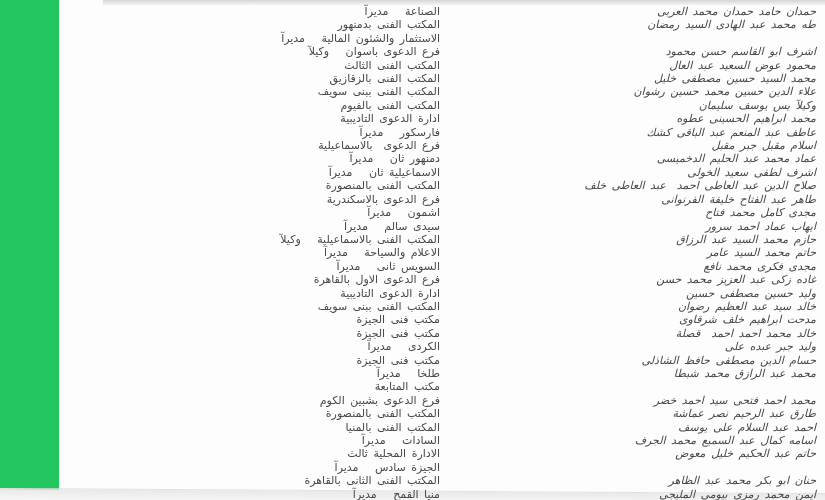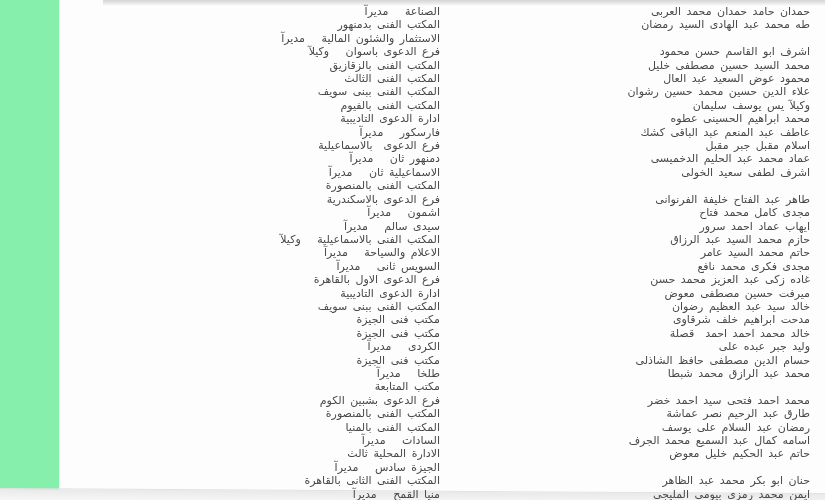--- a/index.html
+++ b/index.html
@@ -4,21 +4,21 @@
 <style>
   html, body {
     margin: 0;
     padding: 0;
     background: #ffffff;
   }
   .page {
     position: relative;
     width: 825px;
     height: 500px;
-    background: #86efac;
+    background: #22c55e;
     overflow: hidden;
     font-family: "DejaVu Sans", sans-serif;
   }
   
   .scan-area {
     position: absolute;
     left: 59px;
     top: 0;
     right: 0;
     bottom: 0;
@@ -67,21 +67,21 @@
   .cell {
     position: absolute;
     direction: rtl;
     unicode-bidi: plaintext;
     white-space: pre;
     font-size: 11px;
     line-height: 13.42px;
     color: #484848;
     word-spacing: 2px;
   }
-  .cell.name   { right: 15px; }
+  .cell.name   { right: 9px; font-style: italic; }
   .cell.assign { right: 385px; }
 </style>
 </head>
 <body>
 
 <div class="page">
   <div class="scan-area"></div>
   <div class="edge-line"></div>
   <div class="top-shadow"></div>
   <div class="bottom-edge"></div>
@@ -96,28 +96,28 @@
     <span class="cell name">طه محمد عبد الهادى السيد رمضان</span>
   </div>
       <div class="row">
     <span class="cell assign">الاستثمار والشئون المالية   مديرآ</span>
   </div>
       <div class="row">
     <span class="cell assign">فرع الدعوى باسوان   وكيلآ</span>
     <span class="cell name">اشرف ابو القاسم حسن محمود</span>
   </div>
       <div class="row">
+    <span class="cell assign">المكتب الفنى الثالث</span>
+    <span class="cell name">محمود عوض السعيد عبد العال</span>
+  </div>
+      <div class="row">
     <span class="cell assign">المكتب الفنى بالزقازيق</span>
     <span class="cell name">محمد السيد حسين مصطفى خليل</span>
   </div>
       <div class="row">
-    <span class="cell assign">المكتب الفنى الثالث</span>
-    <span class="cell name">محمود عوض السعيد عبد العال</span>
-  </div>
-      <div class="row">
     <span class="cell assign">المكتب الفنى ببنى سويف</span>
     <span class="cell name">علاء الدين حسين محمد حسين رشوان</span>
   </div>
       <div class="row">
     <span class="cell assign">المكتب الفنى بالفيوم</span>
     <span class="cell name">وكيلآ يس يوسف سليمان</span>
   </div>
       <div class="row">
     <span class="cell assign">ادارة الدعوى التاديبية</span>
     <span class="cell name">محمد ابراهيم الحسينى عطوه</span>
@@ -133,20 +133,21 @@
       <div class="row">
     <span class="cell assign">دمنهور ثان   مديرآ</span>
     <span class="cell name">عماد محمد عبد الحليم الدخميسى</span>
   </div>
       <div class="row">
     <span class="cell assign">الاسماعيلية ثان   مديرآ</span>
     <span class="cell name">اشرف لطفى سعيد الخولى</span>
   </div>
       <div class="row">
     <span class="cell assign">المكتب الفنى بالمنصورة</span>
+    <span class="cell name">صلاح الدين عبد العاطى احمد  عبد العاطى خلف</span>
   </div>
       <div class="row">
     <span class="cell assign">فرع الدعوى بالاسكندرية</span>
     <span class="cell name">طاهر عبد الفتاح خليفة الفرنوانى</span>
   </div>
       <div class="row">
     <span class="cell assign">اشمون   مديرآ</span>
     <span class="cell name">مجدى كامل محمد فتاح</span>
   </div>
       <div class="row">
@@ -164,21 +165,21 @@
       <div class="row">
     <span class="cell assign">السويس ثانى   مديرآ</span>
     <span class="cell name">مجدى فكرى محمد نافع</span>
   </div>
       <div class="row">
     <span class="cell assign">فرع الدعوى الاول بالقاهرة</span>
     <span class="cell name">غاده زكى عبد العزيز محمد حسن</span>
   </div>
       <div class="row">
     <span class="cell assign">ادارة الدعوى التاديبية</span>
-    <span class="cell name">ميرفت حسين مصطفى معوض</span>
+    <span class="cell name">وليد حسين مصطفى حسين</span>
   </div>
       <div class="row">
     <span class="cell assign">المكتب الفنى ببنى سويف</span>
     <span class="cell name">خالد سيد عبد العظيم رضوان</span>
   </div>
       <div class="row">
     <span class="cell assign">مكتب فنى الجيزة</span>
     <span class="cell name">مدحت ابراهيم خلف شرقاوى</span>
   </div>
       <div class="row">
@@ -203,21 +204,21 @@
       <div class="row">
     <span class="cell assign">فرع الدعوى بشبين الكوم</span>
     <span class="cell name">محمد احمد فتحى سيد احمد خضر</span>
   </div>
       <div class="row">
     <span class="cell assign">المكتب الفنى بالمنصورة</span>
     <span class="cell name">طارق عبد الرحيم نصر عماشة</span>
   </div>
       <div class="row">
     <span class="cell assign">المكتب الفنى بالمنيا</span>
-    <span class="cell name">رمضان عبد السلام على يوسف</span>
+    <span class="cell name">احمد عبد السلام على يوسف</span>
   </div>
       <div class="row">
     <span class="cell assign">السادات   مديرآ</span>
     <span class="cell name">اسامه كمال عبد السميع محمد الجرف</span>
   </div>
       <div class="row">
     <span class="cell assign">الادارة المحلية ثالث</span>
     <span class="cell name">حاتم عبد الحكيم خليل معوض</span>
   </div>
       <div class="row">

